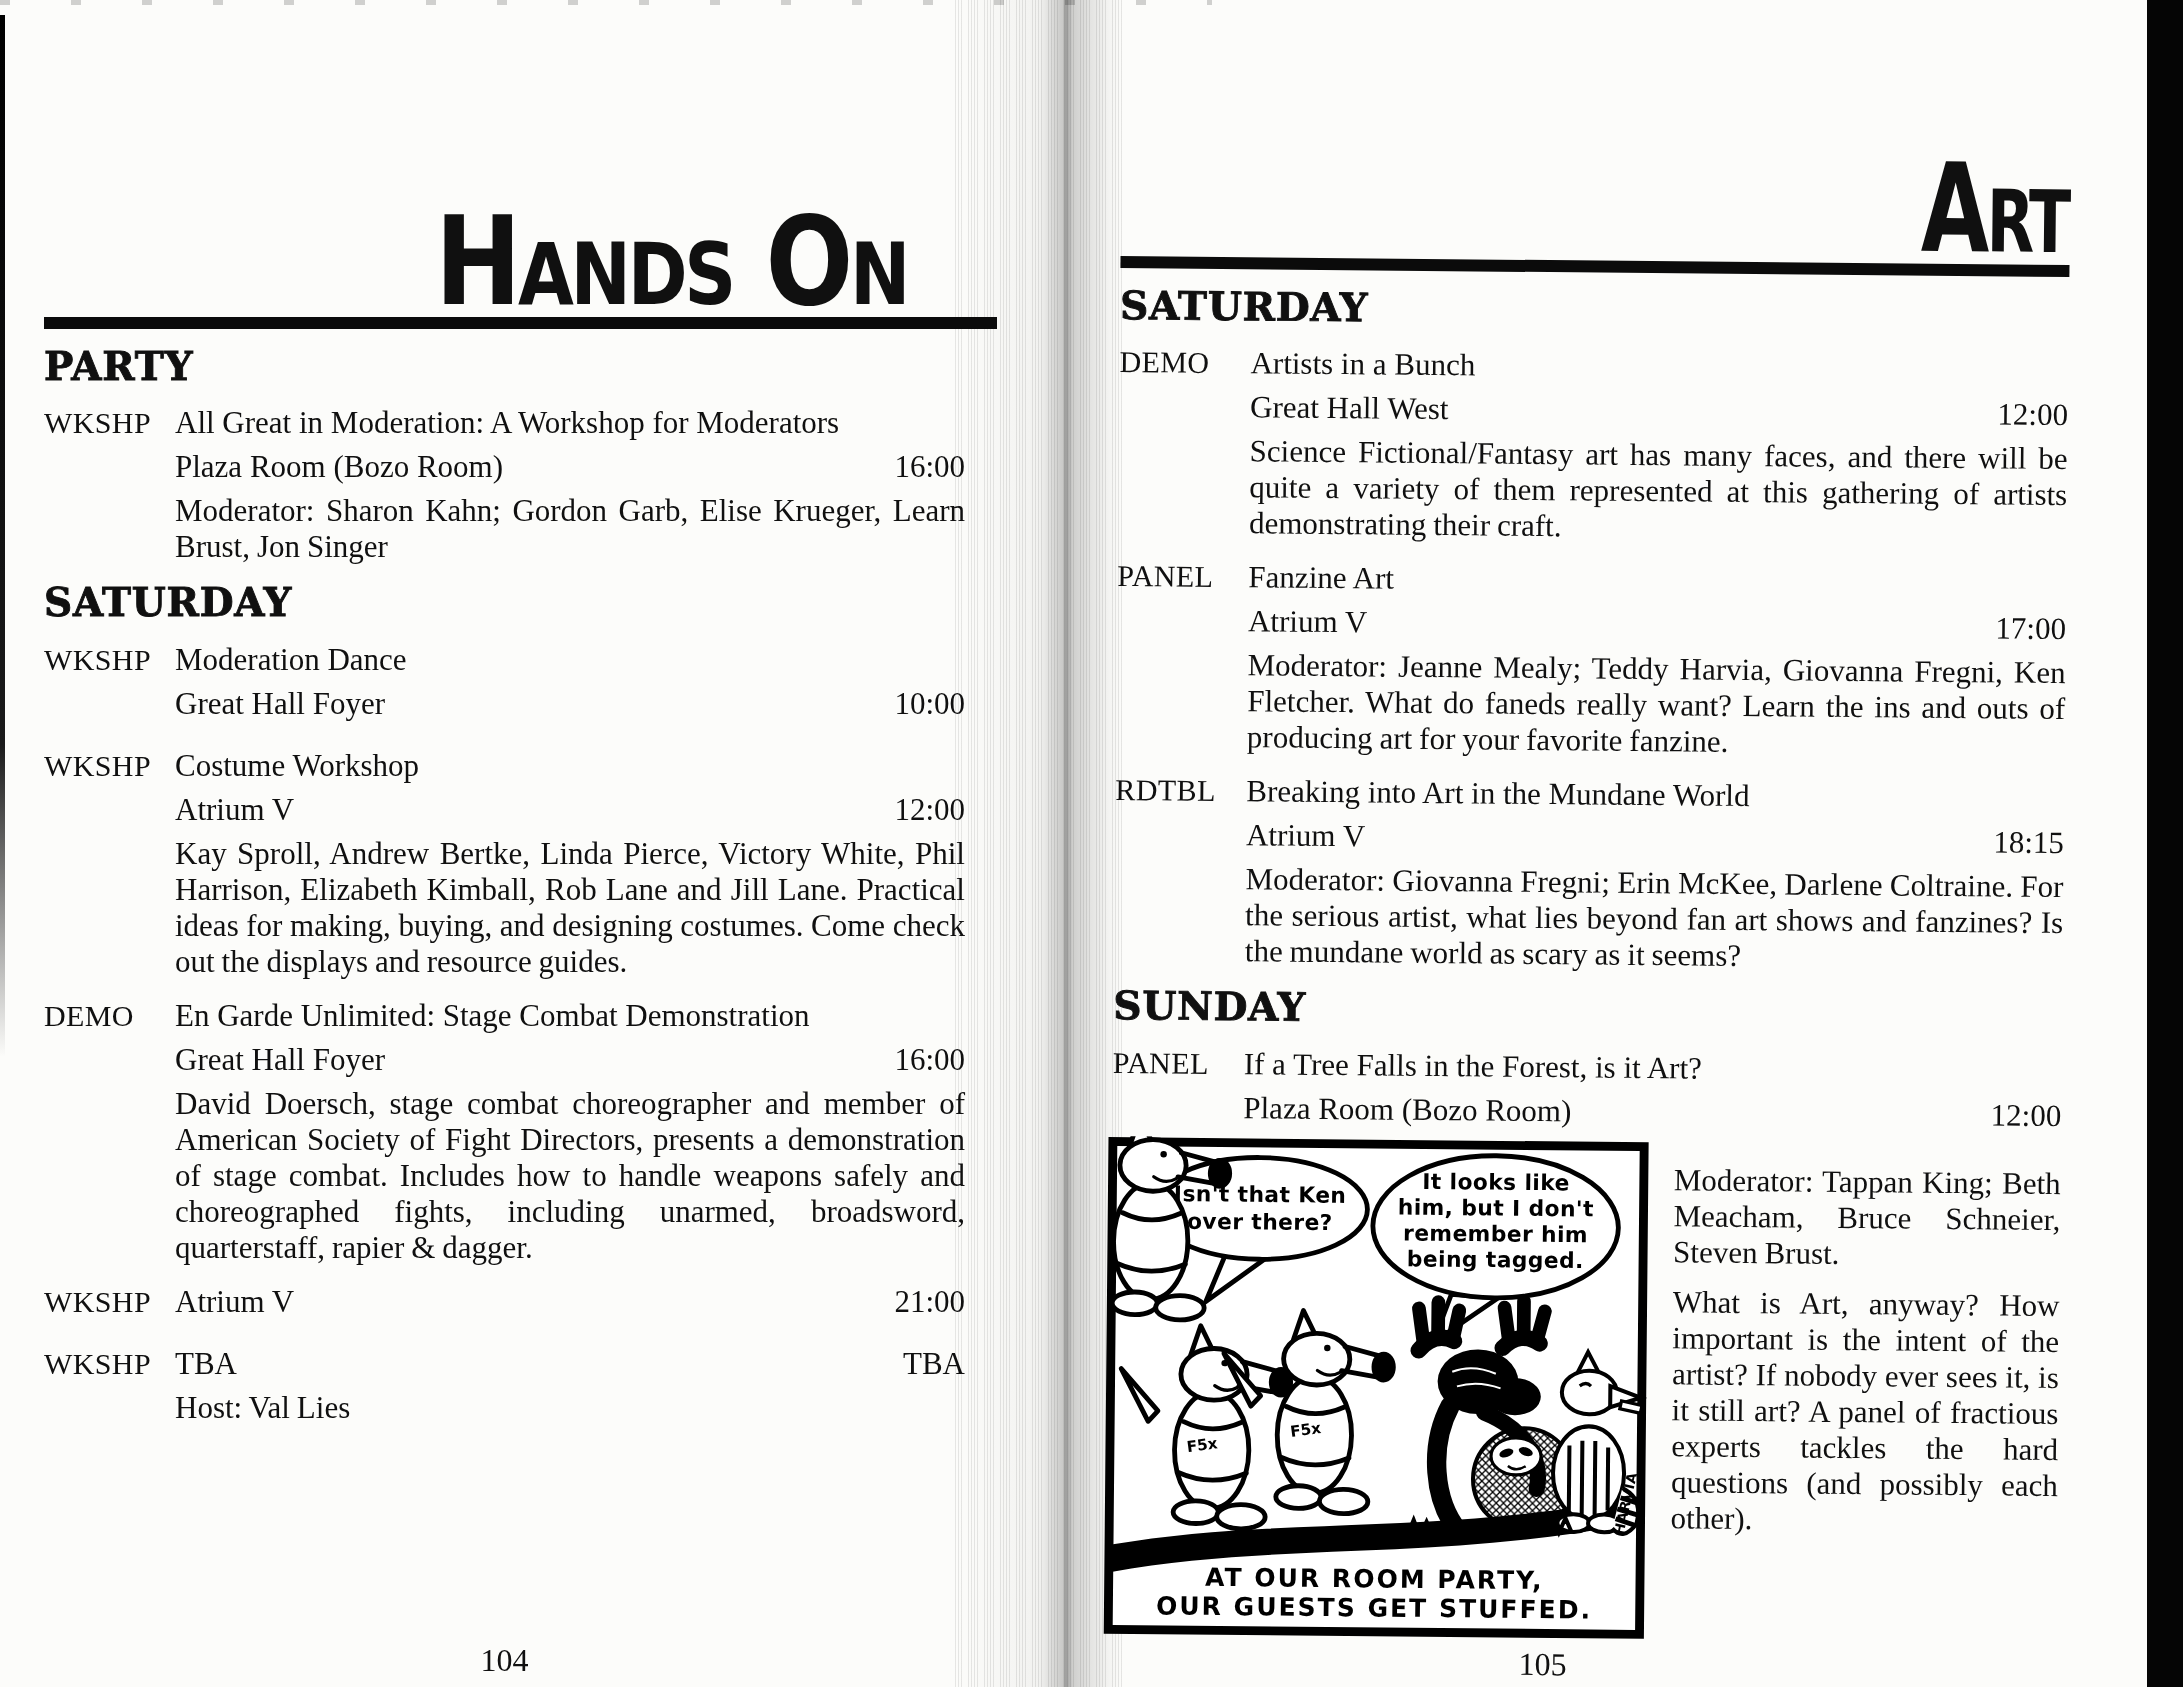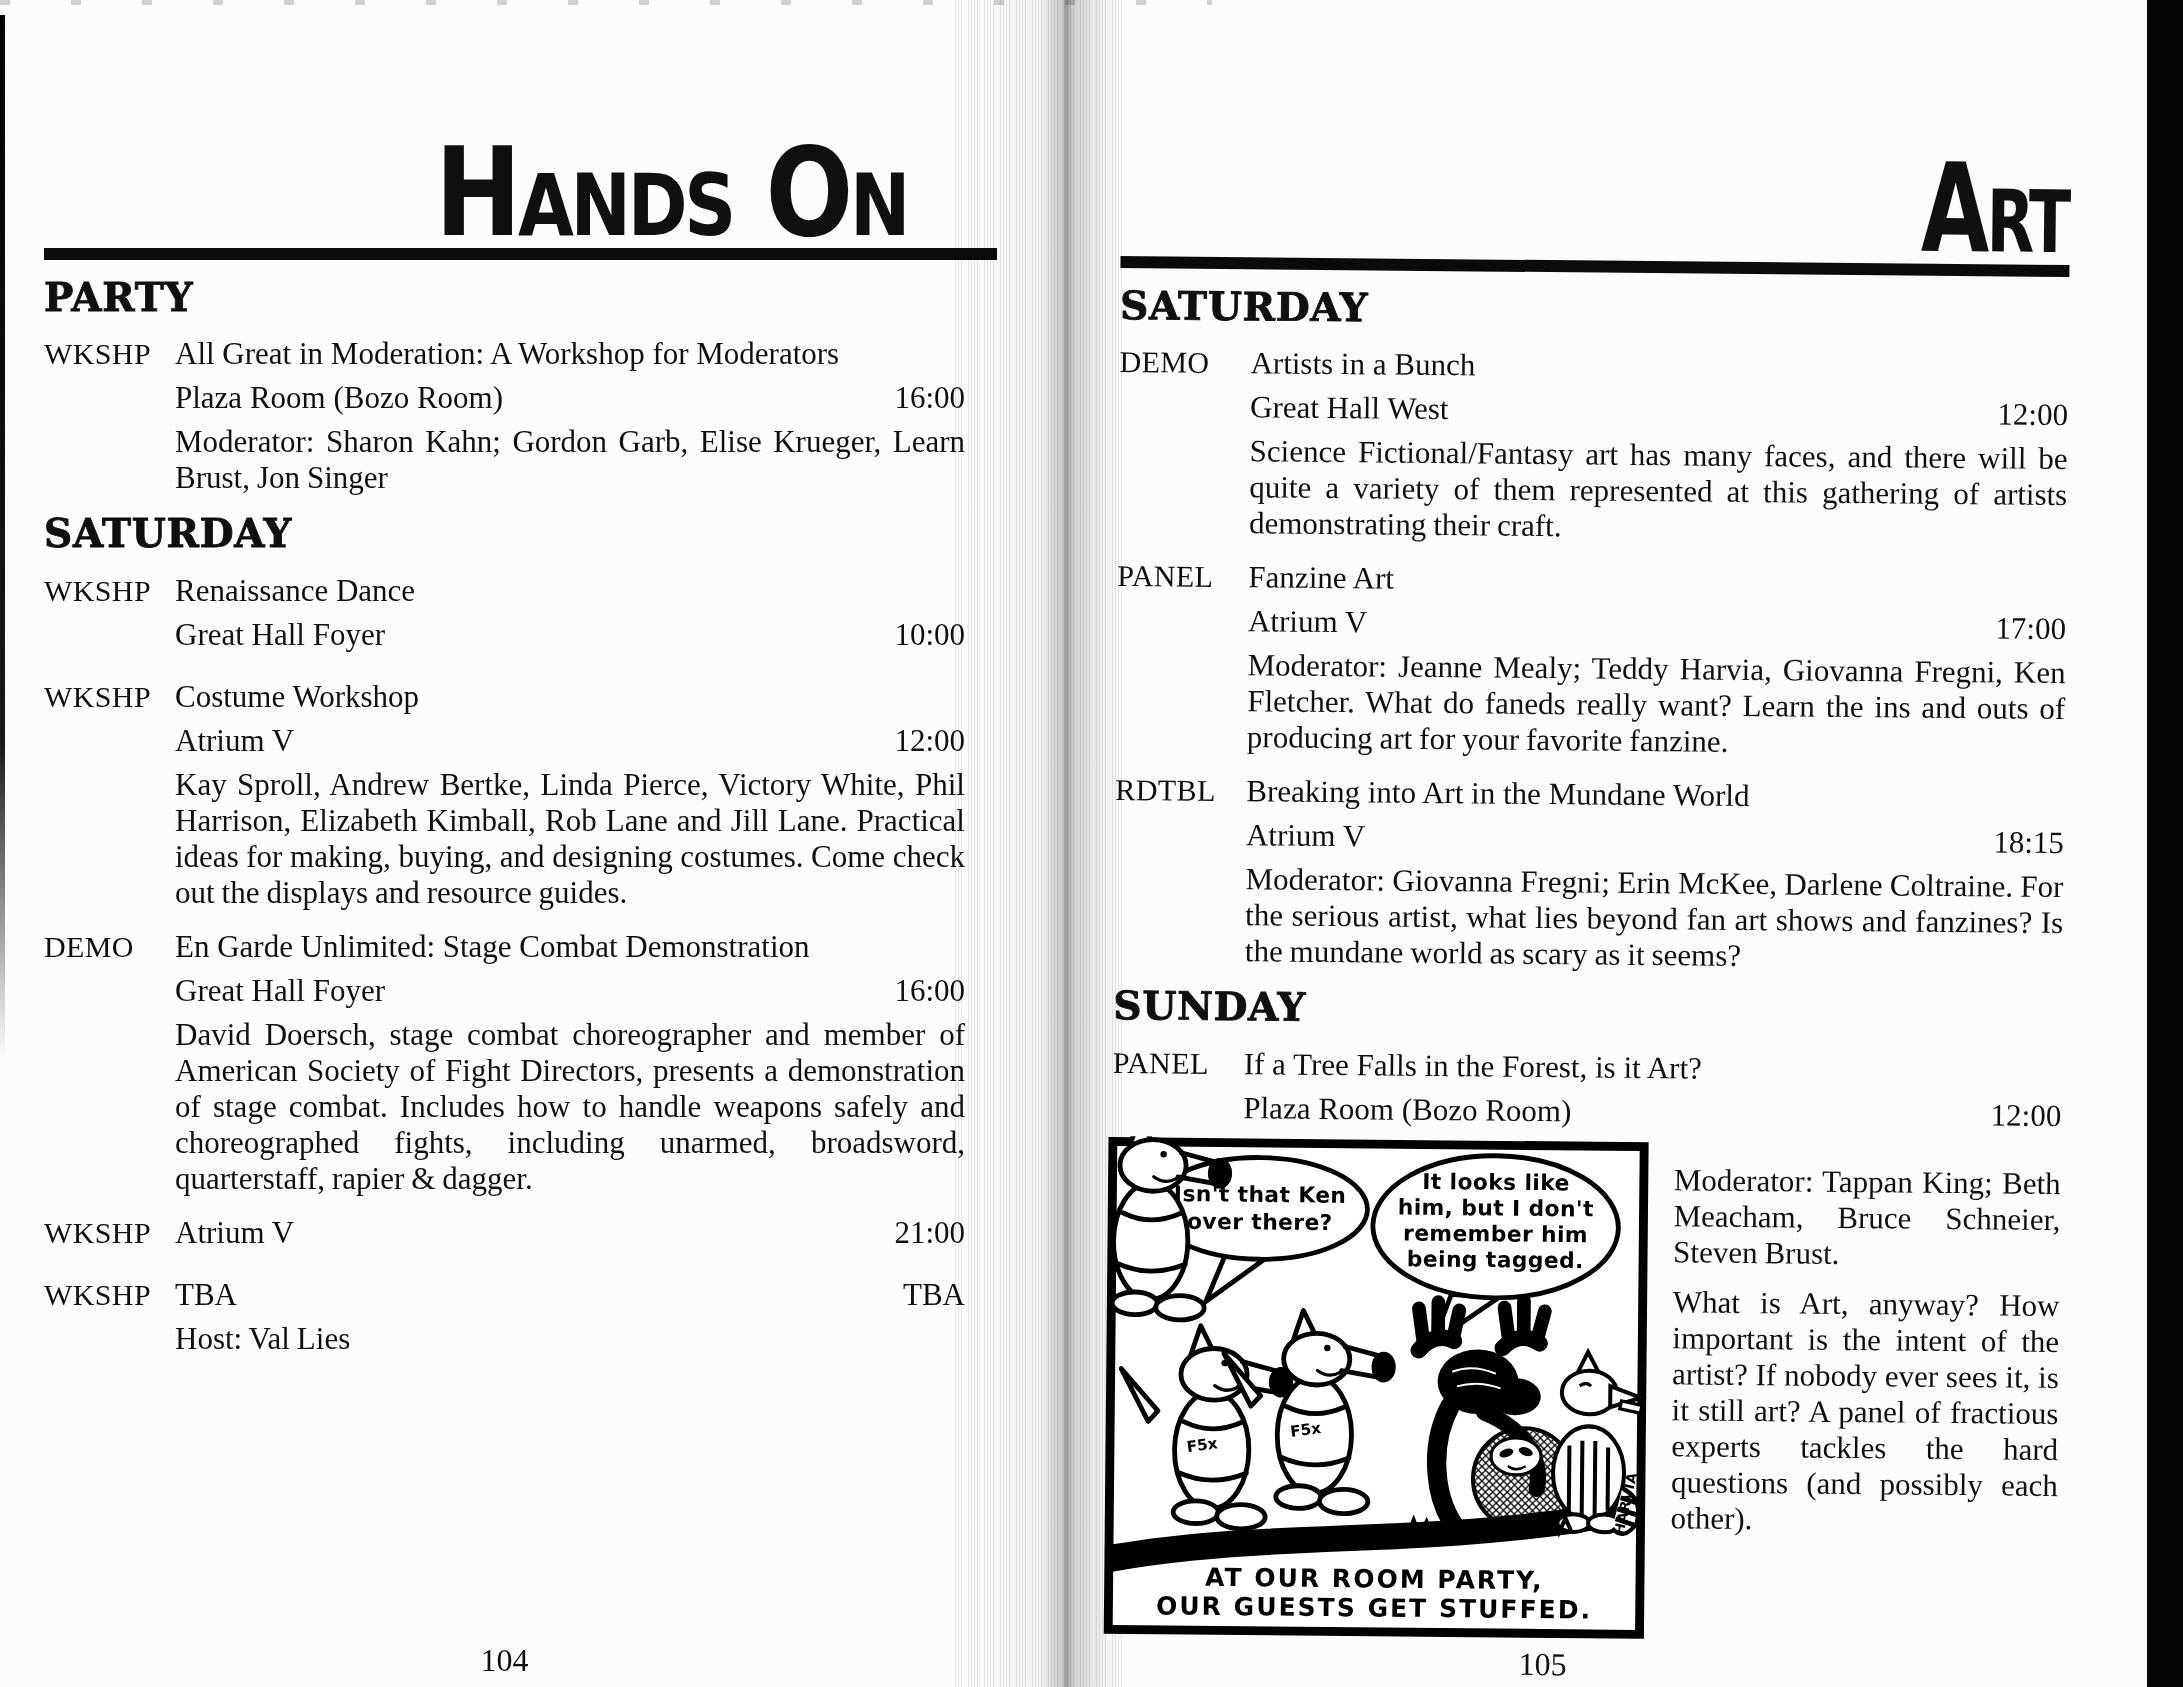--- a/index.html
+++ b/index.html
@@ -16,21 +16,21 @@
     background:repeating-linear-gradient(90deg,rgba(0,0,0,.5) 0 9.7px,transparent 9.7px 71px);}
   .gutter{position:absolute;left:955px;top:0;width:168px;height:100%;
     background:
       linear-gradient(90deg,rgba(0,0,0,0) 0%,rgba(0,0,0,.04) 50%,rgba(0,0,0,.20) 64%,rgba(0,0,0,.38) 66%,rgba(0,0,0,.18) 70%,rgba(0,0,0,.10) 80%,rgba(0,0,0,.03) 92%,rgba(0,0,0,0) 100%),
       repeating-linear-gradient(90deg,rgba(0,0,0,.09) 0 0.8px,rgba(0,0,0,0) 0.8px 3.2px);}
   
   .page{position:absolute;top:0;height:1687px;}
   .page-left{left:44px;width:921px;}
   .page-right{left:1123px;width:949px;transform:rotate(.55deg);transform-origin:top left;}
   .page-header{position:relative;}
-  .page-left .page-header{height:260px;}
+  .page-left .page-header{height:329px;}
   .page-right .page-header{height:268px;}
   .display-title{
     position:absolute;bottom:6.5px;
     font-family:"DejaVu Sans", sans-serif;font-weight:bold;
     font-variant:small-caps;font-size:123px;line-height:1;
     letter-spacing:-4px;white-space:nowrap;
     transform:scaleX(.84);transform-origin:bottom right;
   }
   .page-left .display-title{right:58px;}
   .page-right .display-title{right:1.6px;transform:scaleX(.72);}
@@ -86,21 +86,21 @@
         <span>Plaza Room (Bozo Room)</span>
         <span>16:00</span>
       </div>
       <div class="event-desc">Moderator: Sharon Kahn; Gordon Garb, Elise Krueger, Learn Brust, Jon Singer</div>
     </div>
 
     <div class="day-header">SATURDAY</div>
 
     <div class="event">
       <div class="event-label">WKSHP</div>
-      <div class="event-title">Renaissance Dance</div>
+      <div class="event-title">Moderation Dance</div>
       <div class="room-row">
         <span>Great Hall Foyer</span>
         <span>10:00</span>
       </div>
     </div>
 
     <div class="event">
       <div class="event-label">WKSHP</div>
       <div class="event-title">Costume Workshop</div>
       <div class="room-row">

